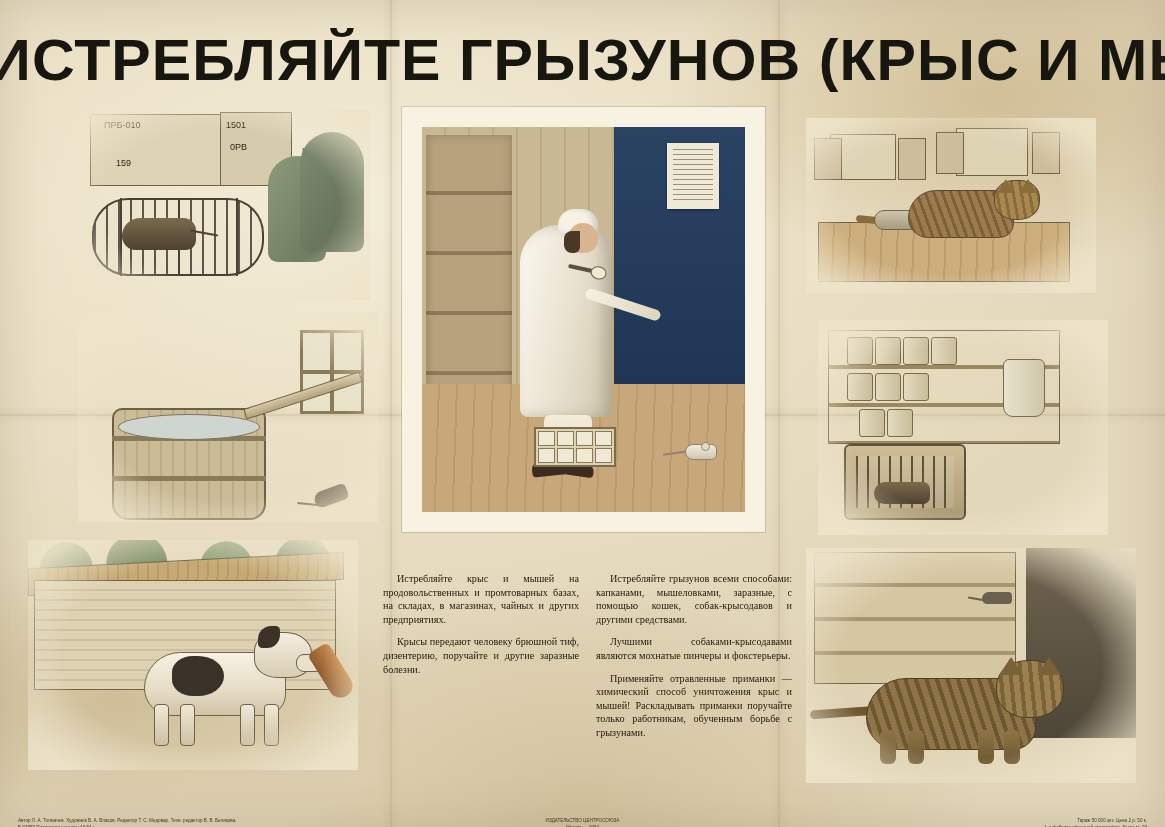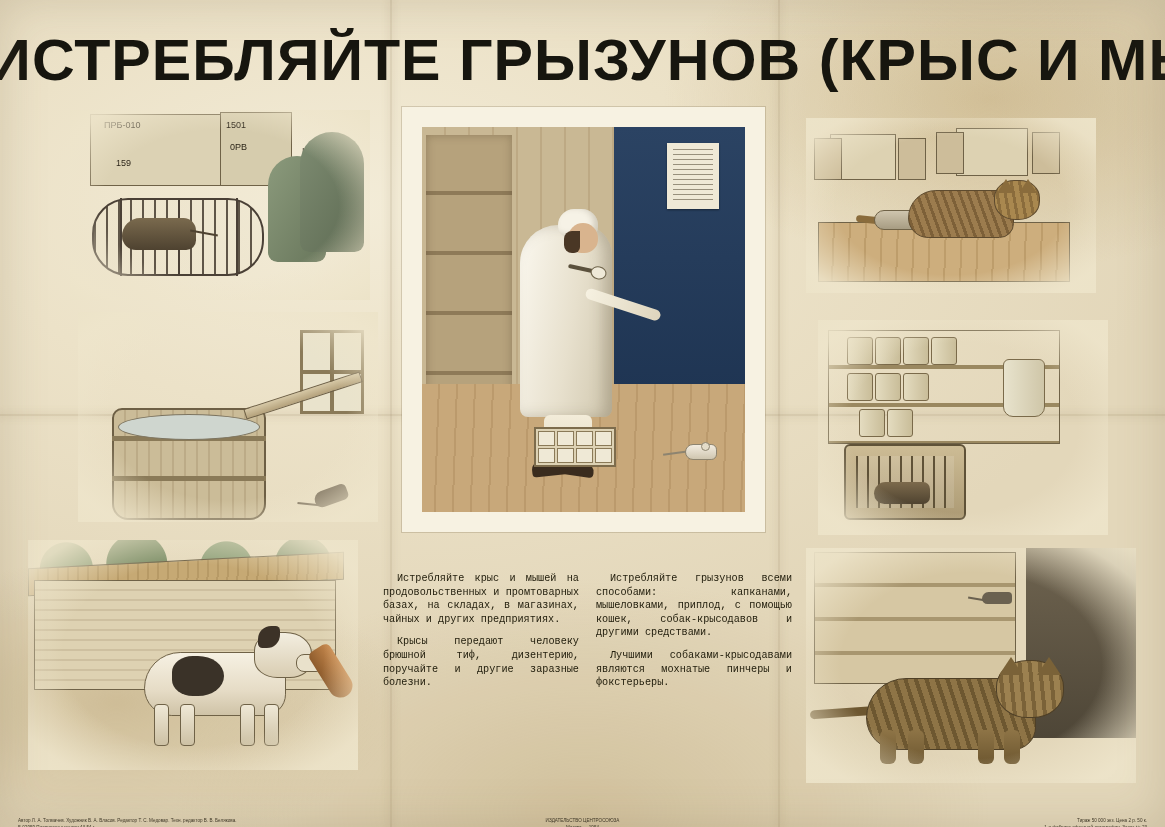--- a/index.html
+++ b/index.html
@@ -305,21 +305,21 @@
     background: repeating-linear-gradient(84deg,#9c8150 0 6px,#7a6238 6px 10px); border-radius: 46% 46% 46% 46%; border:1px solid #4e3f26;}
   .bigcat-ear { position:absolute; top: -4px; width: 0; height: 0; border-left: 12px solid transparent; border-right: 12px solid transparent; border-bottom: 18px solid #7a6238; }
   .bigcat-tail { position:absolute; left: -36px; top: 56px; width: 70px; height: 9px; background:#6d5730; border-radius: 5px; transform: rotate(-4deg);}
   .bigcat-leg { position:absolute; bottom: 8px; width: 16px; height: 34px; background: linear-gradient(180deg,#8e7446,#6d5730); border-radius: 6px;}
   .smallmouse { position:absolute; left: 176px; top: 44px; width: 30px; height: 12px; background:#6a6150; border-radius: 12px 7px 7px 10px;}
   .smallmouse::after{content:"";position:absolute;left:-14px;top:6px;width:18px;height:2px;background:#6a6150;transform:rotate(10deg);}
 
   
   .text-block {
     position: absolute;
-    font-family: Liberation Mono, monospace;
+    font-family: Liberation Serif, serif;
     font-size: 10.2px;
     line-height: 13.6px;
     color: #24200f;
     text-align: justify;
   }
   .text-block p { margin: 0 0 9px 0; text-indent: 14px; }
   .text-block p:last-child { margin-bottom: 0; }
 
   
   .footer {
@@ -498,22 +498,23 @@
     </div>
     <div class="vig"></div>
   </div>
 
   <div class="text-block" style="left:383px; top:572px; width:196px;">
     <p>Истребляйте крыс и мышей на продовольственных и промтоварных базах, на складах, в магазинах, чайных и других предприятиях.</p>
     <p>Крысы передают человеку брюшной тиф, дизентерию, поручайте и другие заразные болезни.</p>
   </div>
 
   <div class="text-block" style="left:596px; top:572px; width:196px;">
-    <p>Истребляйте грызунов всеми способами: капканами, мышеловками, приплод, с помощью кошек, собак-крысодавов и другими средствами.</p>
+    <p>Истребляйте грызунов всеми способами: капканами, мышеловками, заразные, с помощью кошек, собак-крысодавов и другими средствами.</p>
     <p>Лучшими собаками-крысодавами являются мохнатые пинчеры и фокстерьеры.</p>
+    <p>Применяйте отравленные приманки — химический способ уничтожения крыс и мышей! Раскладывать приманки поручайте только работникам, обученным борьбе с грызунами.</p>
   </div>
 
   <div class="footer">
     <div class="left">
       <div>Автор Л. А. Толмачев.    Художник В. А. Власов.    Редактор Т. С. Медовар.    Техн. редактор В. В. Белякова.</div>
       <div>Б 02959                Подписано к печати 4/I 54 г.</div>
     </div>
     <div class="center">
       <div>ИЗДАТЕЛЬСТВО ЦЕНТРОСОЮЗА</div>
       <div>Москва — 1954</div>

